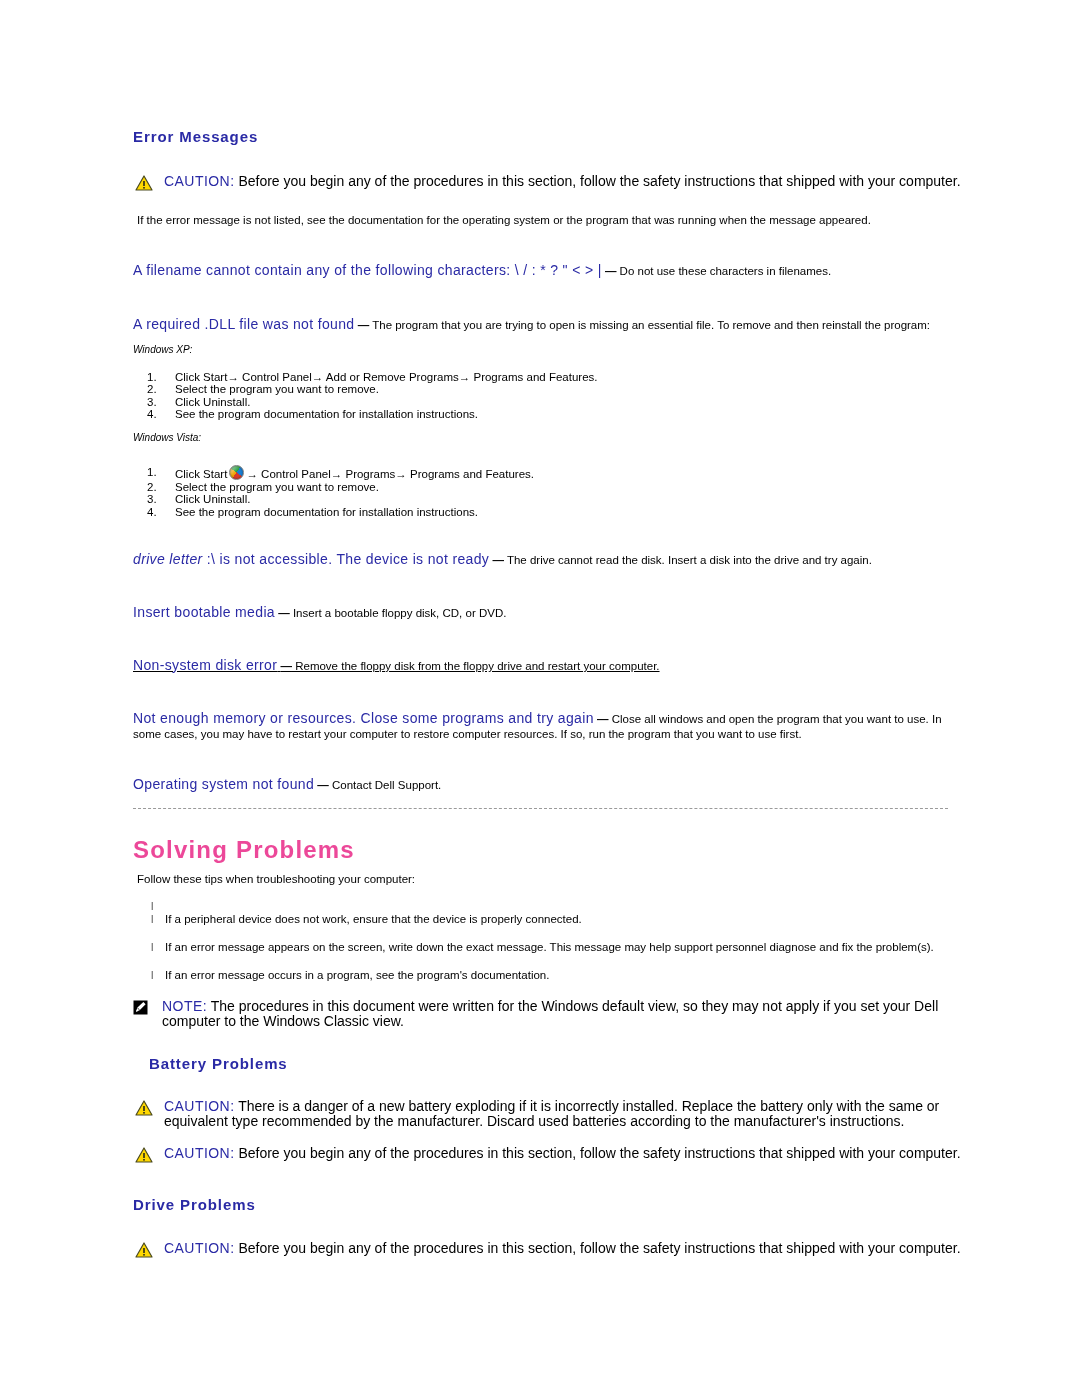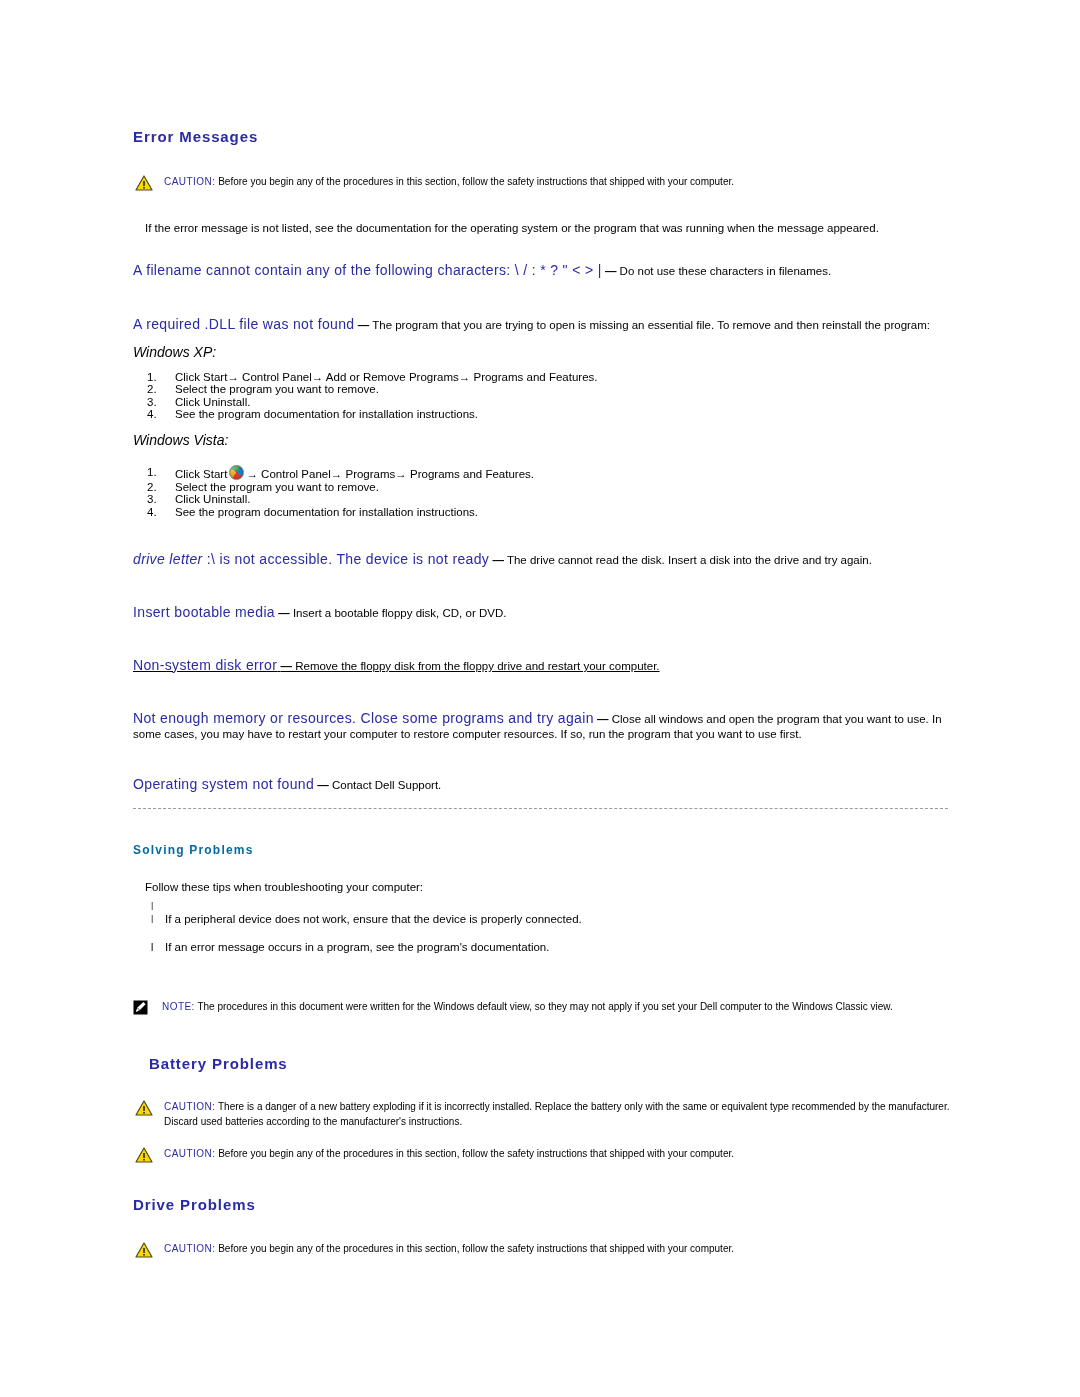--- a/index.html
+++ b/index.html
@@ -32,35 +32,35 @@
   h3.section-head {
     font-size: 15px;
     font-weight: bold;
     color: #2a2aa5;
     letter-spacing: 0.9px;
     margin: 0;
     padding: 0;
     line-height: 18px;
   }
   h2.major-head {
-    font-size: 12px;
+    font-size: 24px;
     font-weight: bold;
-    color: #0369a1;
+    color: #ec4899;
     letter-spacing: 1.2px;
     margin: 0;
     padding: 0;
     line-height: 24px;
   }
 
   
   p.body-text {
     font-size: 11.5px;
     line-height: 15px;
     color: #000000;
-    margin: 12px;
+    margin: 4px;
     padding: 0;
   }
   .msg-term {
     color: #2a2aa5;
     font-size: 14px;
     letter-spacing: 0.35px;
   }
   .msg-term.ital {
     font-style: italic;
   }
@@ -73,21 +73,21 @@
     font-size: 11.5px;
     line-height: 15px;
     color: #000;
     margin: 0;
   }
 
   
   .admon {
     position: relative;
     padding-left: 29px;
-    font-size: 10px;
+    font-size: 14px;
     line-height: 15px;
   }
   .admon .lead {
     color: #2a2aa5;
     letter-spacing: 0.45px;
   }
   .admon .rest {
     color: #000;
   }
   .icon-caution {
@@ -120,21 +120,21 @@
     white-space: nowrap;
   }
   ol.steps li .num {
     position: absolute;
     left: 14px;
     top: 0;
     width: 16px;
     text-align: left;
   }
   .osname {
-    font-size: 14px;
+    font-size: 10px;
     font-style: italic;
     color: #000;
     margin: 0;
   }
   .orb {
     display: inline-block;
     width: 13px;
     height: 13px;
     border-radius: 50%;
     vertical-align: -2px;
@@ -254,21 +254,21 @@
 
     <hr class="rule abs" style="left:0; top:808px;">
 
     <h2 class="major-head abs" style="left:0; top:838px;">Solving Problems</h2>
 
     <p class="body-text abs" style="left:0; top:868px; width:815px;">Follow these tips when troubleshooting your computer:</p>
 
     <ul class="tips abs" style="left:0; top:899px; width:815px;">
       <li><span class="bul">l</span></li>
       <li><span class="bul">l</span><span>If a peripheral device does not work, ensure that the device is properly connected.</span></li>
-      <li><span class="bul">l</span></li>
+      <li><span class="bul">l</span><span>If an error message appears on the screen, write down the exact message. This message may help support personnel diagnose and fix the problem(s).</span></li>
       <li><span class="bul">l</span><span>If an error message occurs in a program, see the program's documentation.</span></li>
     </ul>
 
     <div class="admon abs" style="left:0px; top:999px; width:810px;">
       <svg class="icon-note" viewBox="0 0 15 15">
         <rect x="0.5" y="0.5" width="14" height="14" fill="#000000"></rect>
         <polygon points="3,11.8 4.4,7.6 10.4,2 12.6,4.2 6.6,10.2" fill="#ffffff"></polygon>
         <line x1="4.4" y1="7.6" x2="6.6" y2="10.2" stroke="#000000" stroke-width="0.7"></line>
         <polygon points="3,11.8 3.7,9.7 5.1,11.1" fill="#ffffff"></polygon>
       </svg>

